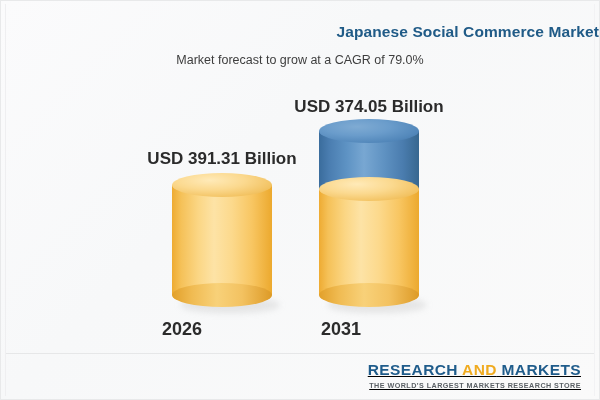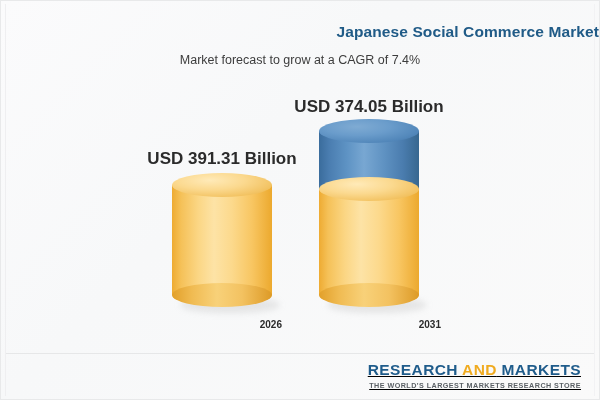--- a/index.html
+++ b/index.html
@@ -60,22 +60,22 @@
     font-size: 17px;
     font-weight: bold;
     color: #2b2b2b;
     white-space: nowrap;
   }
   .vl-1 { left: 141px; top: 148px; width: 160px; }
   .vl-2 { left: 288px; top: 96px;  width: 160px; }
 
   .cat-label {
     position: absolute;
-    text-align: right;
-    font-size: 10px;
+    text-align: left;
+    font-size: 18px;
     font-weight: bold;
     color: #2b2b2b;
     top: 318px;
     width: 120px;
   }
   .cat-1 { left: 161px; }
   .cat-2 { left: 320px; }
 
   
   .cyl {
@@ -170,21 +170,21 @@
     white-space: nowrap;
   }
 </style>
 </head>
 <body>
 
 <div class="card">
   <div class="inner-frame"></div>
 
   <div class="title">Japanese Social Commerce Market</div>
-  <div class="subtitle">Market forecast to grow at a CAGR of 7.4%</div>
+  <div class="subtitle">Market forecast to grow at a CAGR of 79.0%</div>
 
   <div class="plot">
 
     <div class="value-label vl-1">USD 391.31 Billion</div>
     <div class="value-label vl-2">USD 374.05 Billion</div>
 
     <div class="bar-shadow sh-1"></div>
     <div class="bar-shadow sh-2"></div>
 
     <div class="cyl cyl-1">

